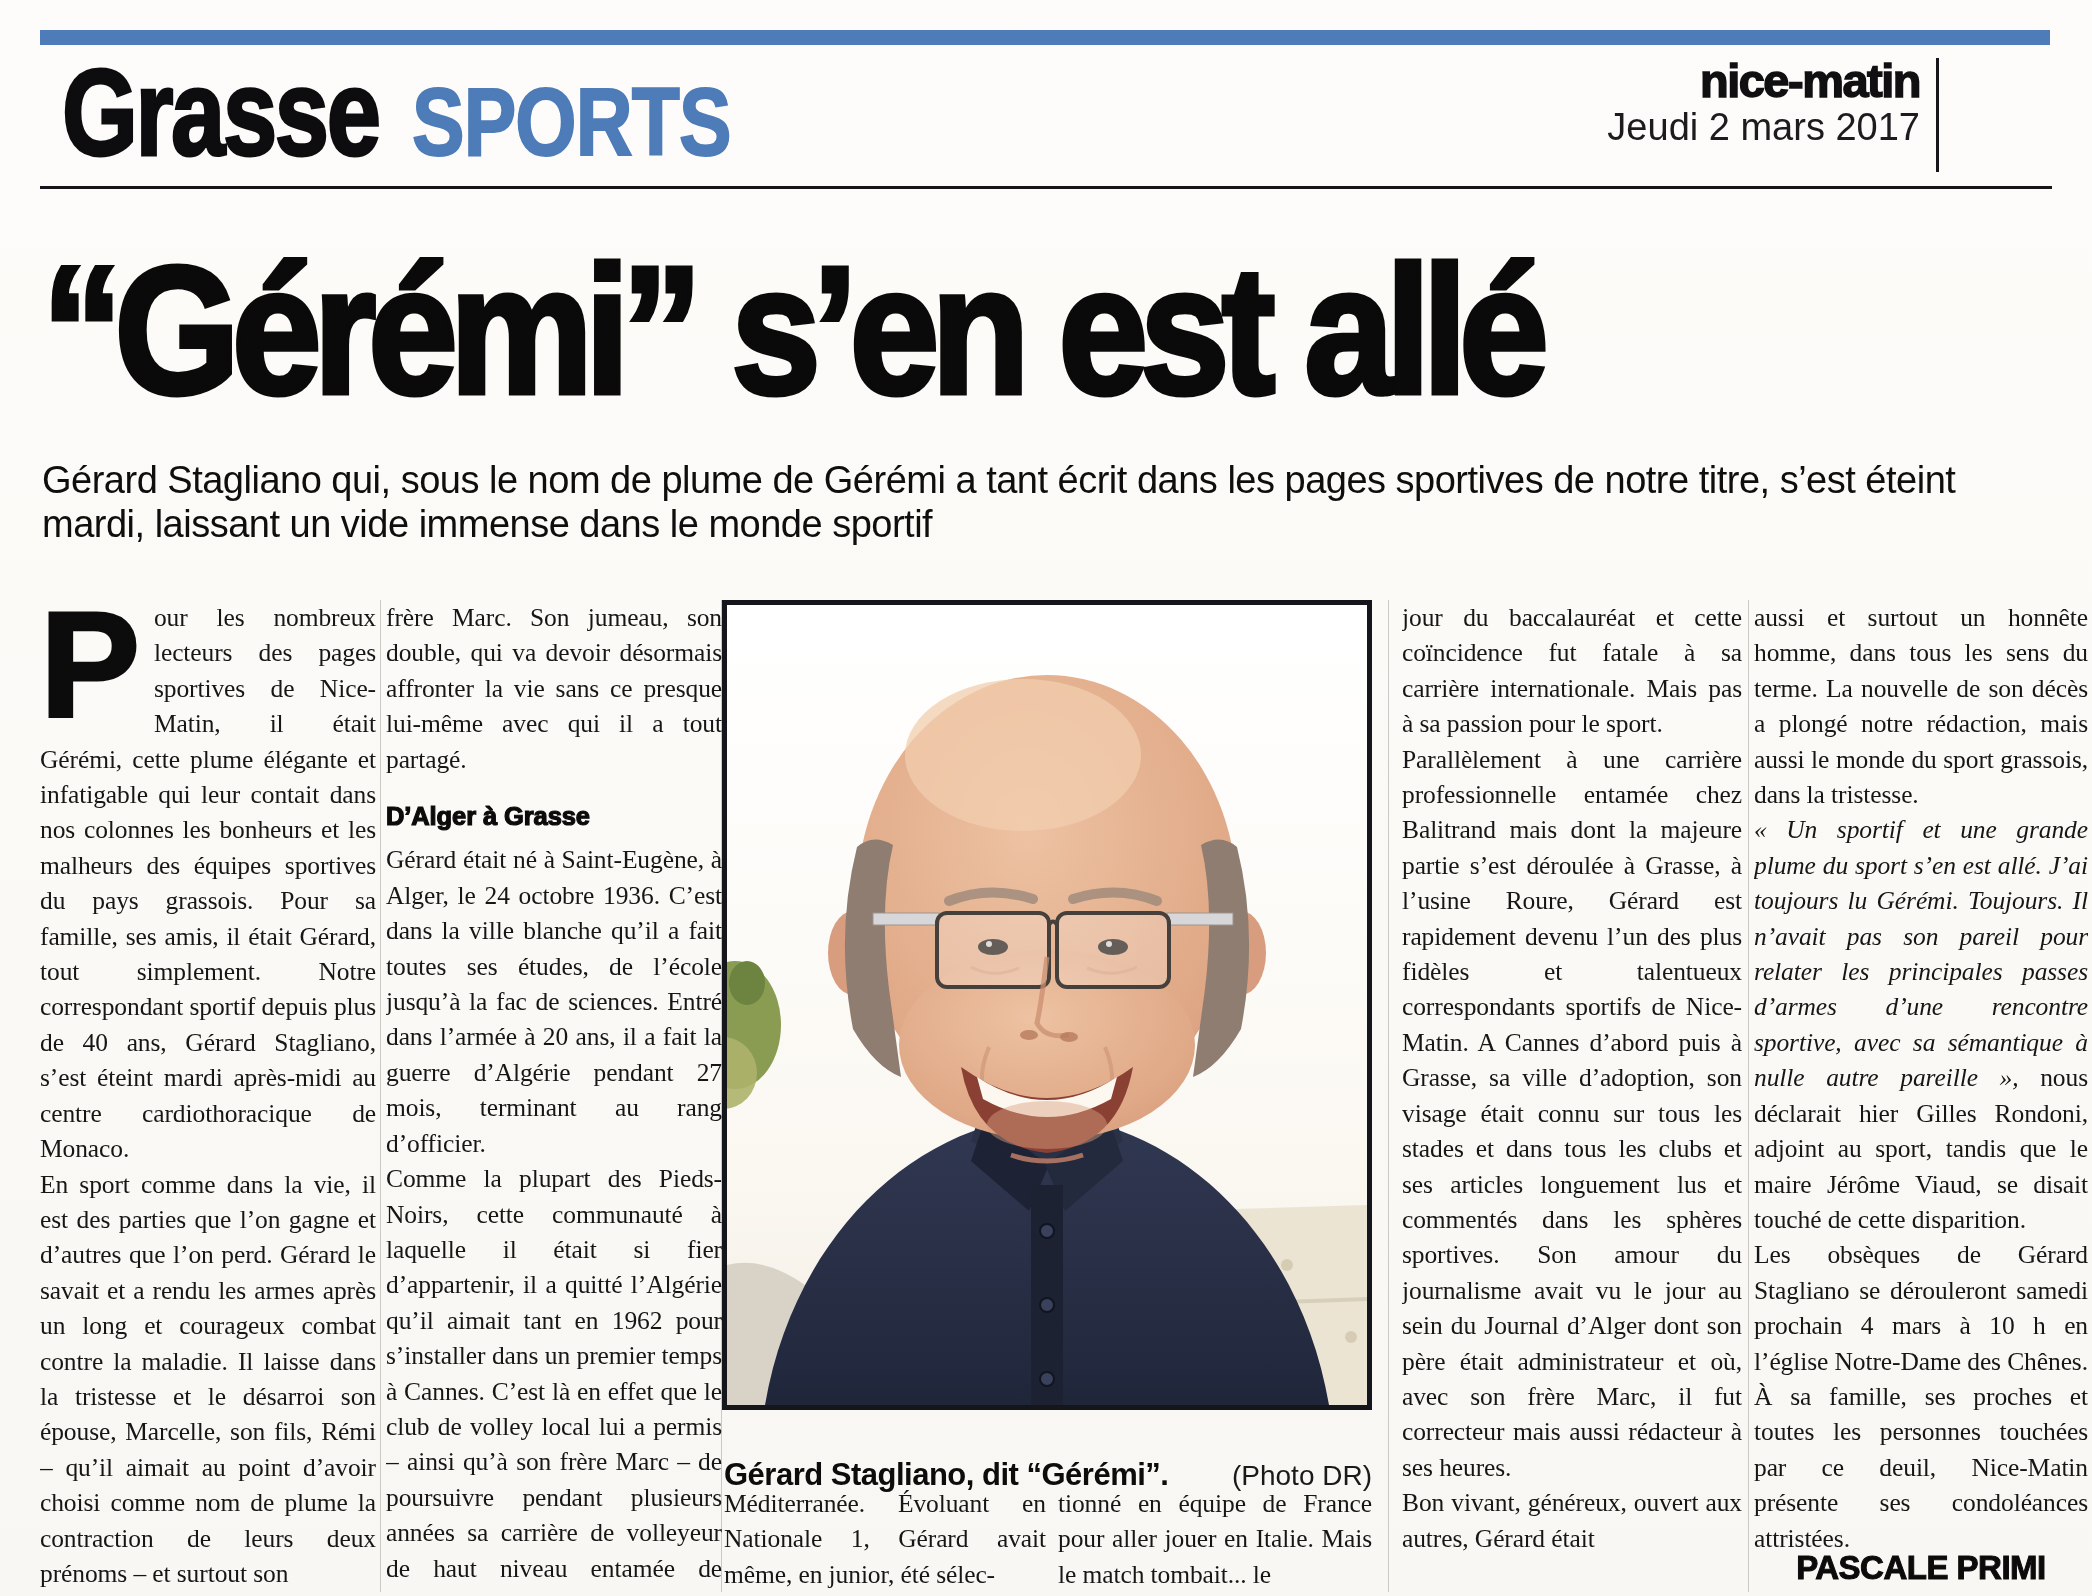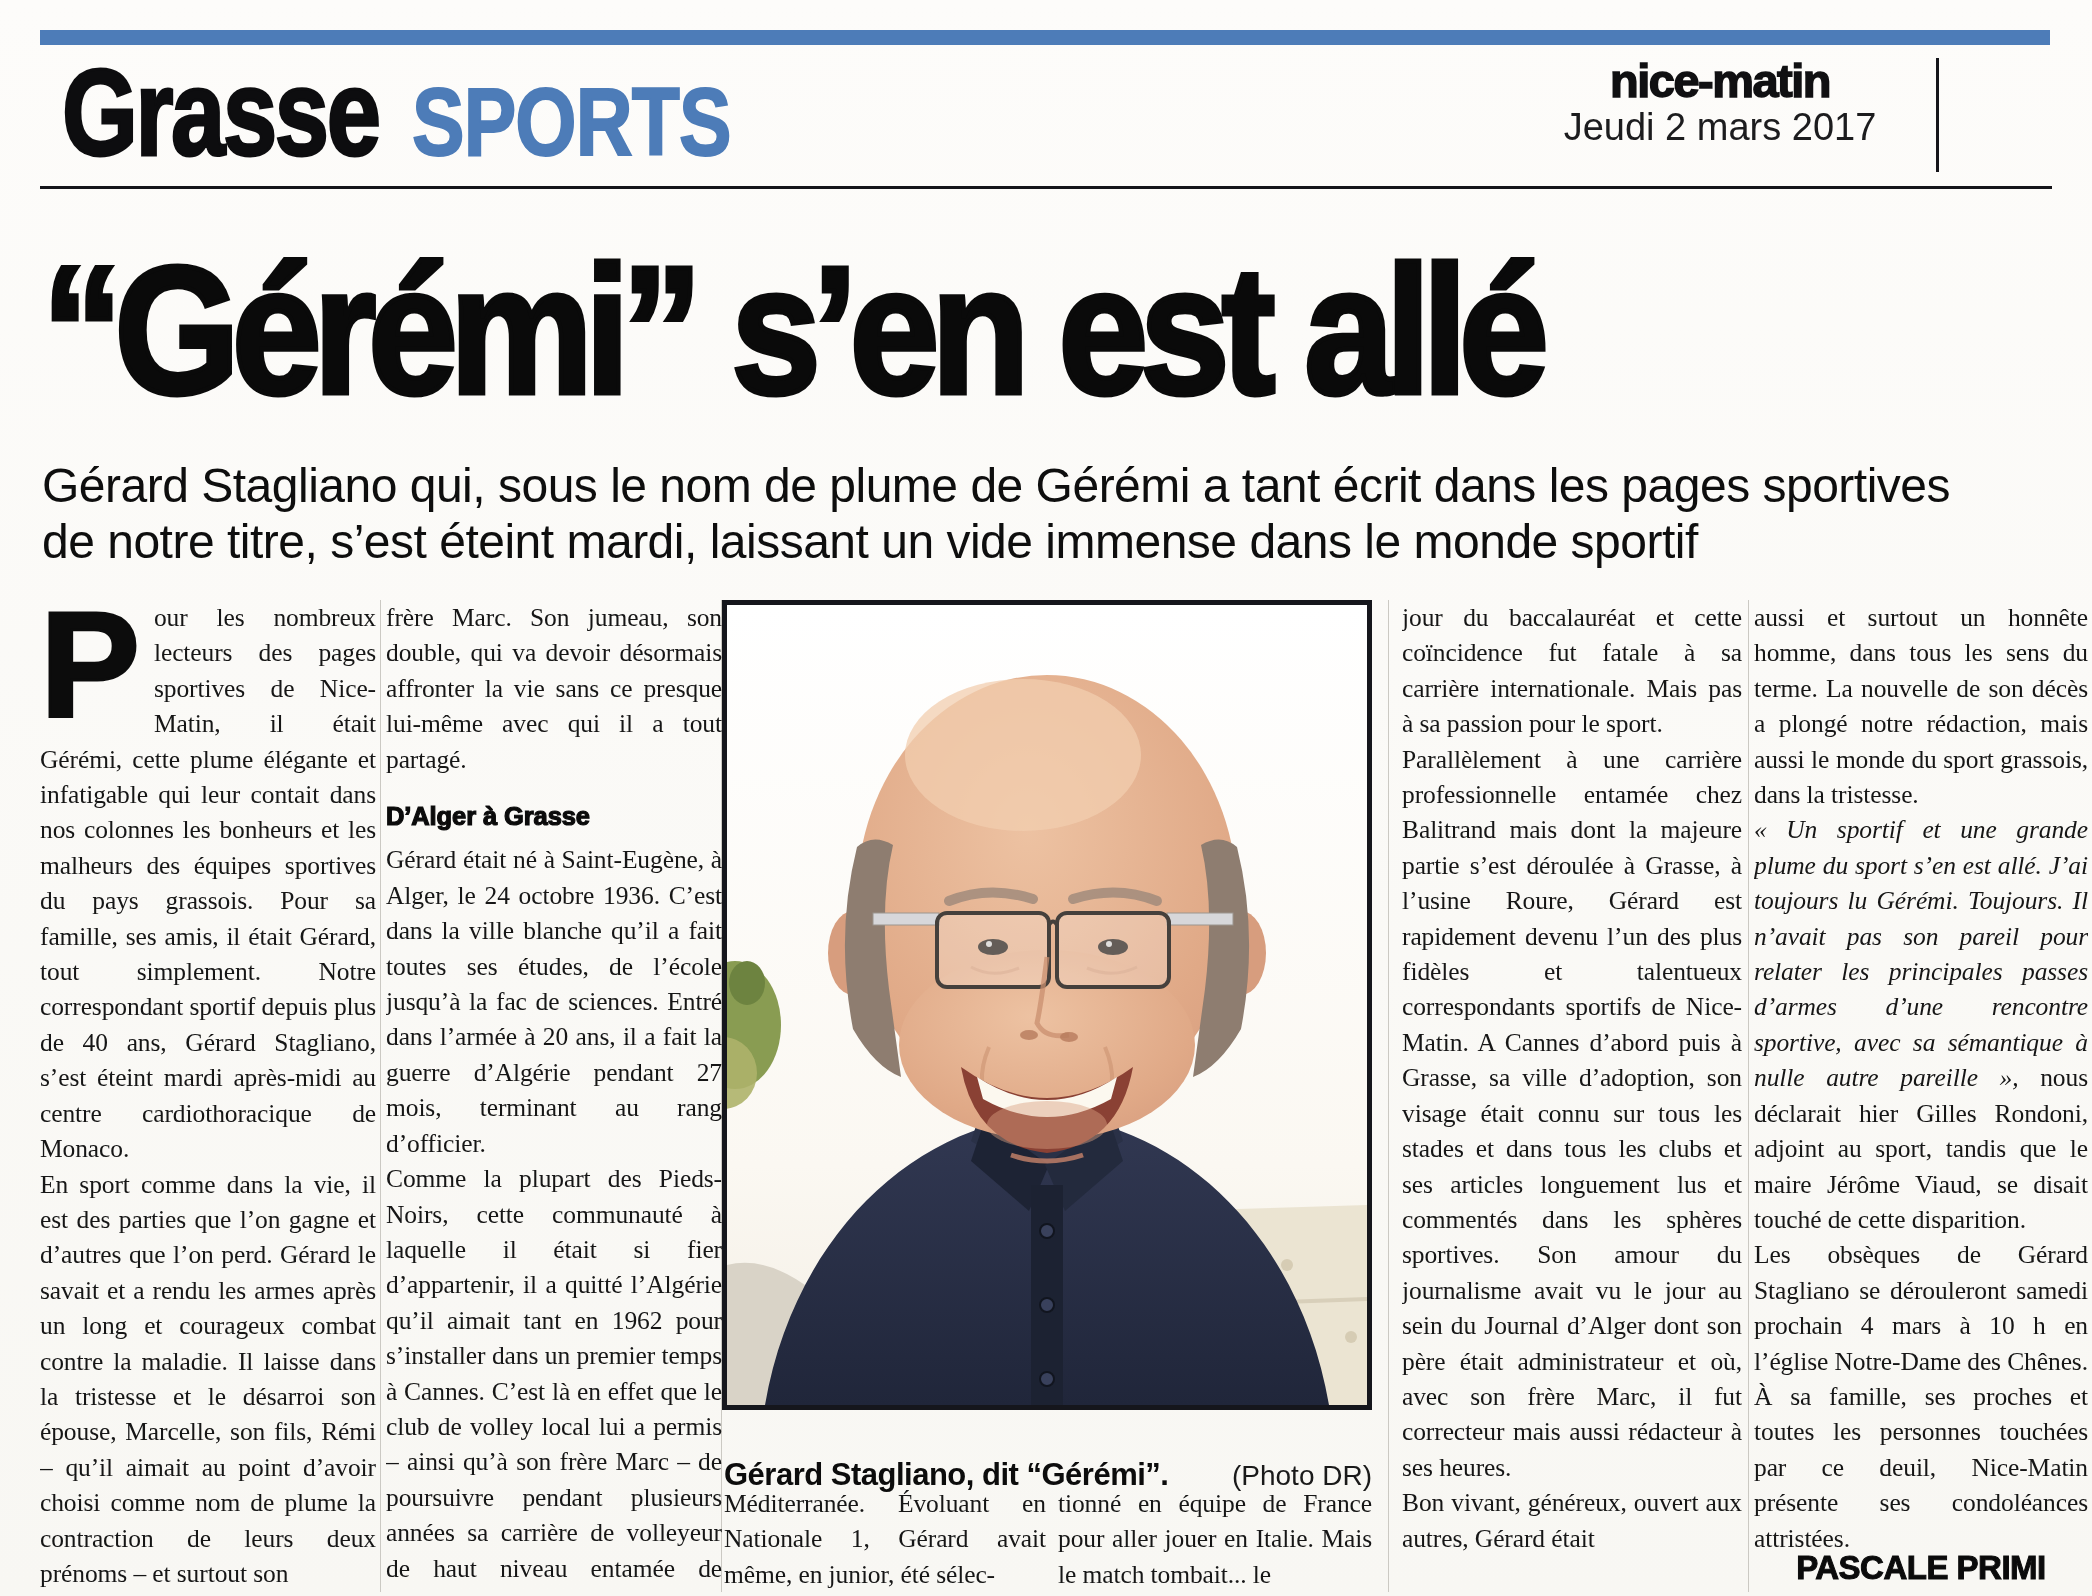--- a/index.html
+++ b/index.html
@@ -15,36 +15,36 @@
     display:inline-block; font-family:"Liberation Sans",sans-serif; font-weight:700;
     font-size:122px; line-height:1; color:#0d0d0f; letter-spacing:-3px;
     transform:scaleX(0.80); transform-origin:left bottom; -webkit-text-stroke:3px #0d0d0f;
   }
   .section-title .suffix{
     display:inline-block; font-family:"Liberation Sans",sans-serif; font-weight:700;
     font-size:96px; line-height:1; color:#4d7cb8; letter-spacing:-1px; margin-left:-46px;
     transform:scaleX(0.82); transform-origin:left bottom; -webkit-text-stroke:2px #4d7cb8;
     vertical-align:baseline;
   }
-  .brand-block{position:absolute; left:1520px; top:56px; width:400px; text-align:center;}
+  .brand-block{position:absolute; left:1520px; top:56px; width:400px; text-align:right;}
   .brand{font-family:"Liberation Sans",sans-serif; font-weight:700; font-size:47px; line-height:1.05;
          color:#101012; letter-spacing:-1.5px; -webkit-text-stroke:1.5px #101012;}
   .edition-date{font-family:"Liberation Sans",sans-serif; font-weight:400; font-size:38px; line-height:1.2; color:#1c1c1e;}
   .brand-rule{position:absolute; left:1936px; top:58px; width:3px; height:114px; background:#15151a;}
   .head-rule{position:absolute; left:40px; top:186px; width:2012px; height:3px; background:#15151a;}
   
   .headline{
     position:absolute; left:42px; top:238px; width:1900px;
     font-family:"Liberation Sans",sans-serif; font-weight:700; font-size:182px; line-height:1.02;
     color:#0a0a0a; letter-spacing:-9px; white-space:nowrap;
     transform:scaleX(0.885); transform-origin:left top; -webkit-text-stroke:5px #0a0a0a;
   }
   .subheadline{
     position:absolute; left:42px; top:458px; width:1950px;
-    font-family:"Liberation Sans",sans-serif; font-weight:400; font-size:48px; line-height:1.16;
+    font-family:"Liberation Sans",sans-serif; font-weight:400; font-size:38px; line-height:1.16;
     color:#0e0e0e; letter-spacing:-0.5px;
   }
   
   .col{position:absolute; top:600px; height:992px; overflow:hidden;}
   .body-text p{margin:0; font-size:25.5px; line-height:35.4px; text-align:justify; letter-spacing:-0.1px;}
   #col1{left:40px; width:336px;}
   #col2{left:386px; width:336px;}
   #col4{left:1402px; width:340px;}
   #col5{left:1754px; width:334px; height:948px;}
   .dropcap{

